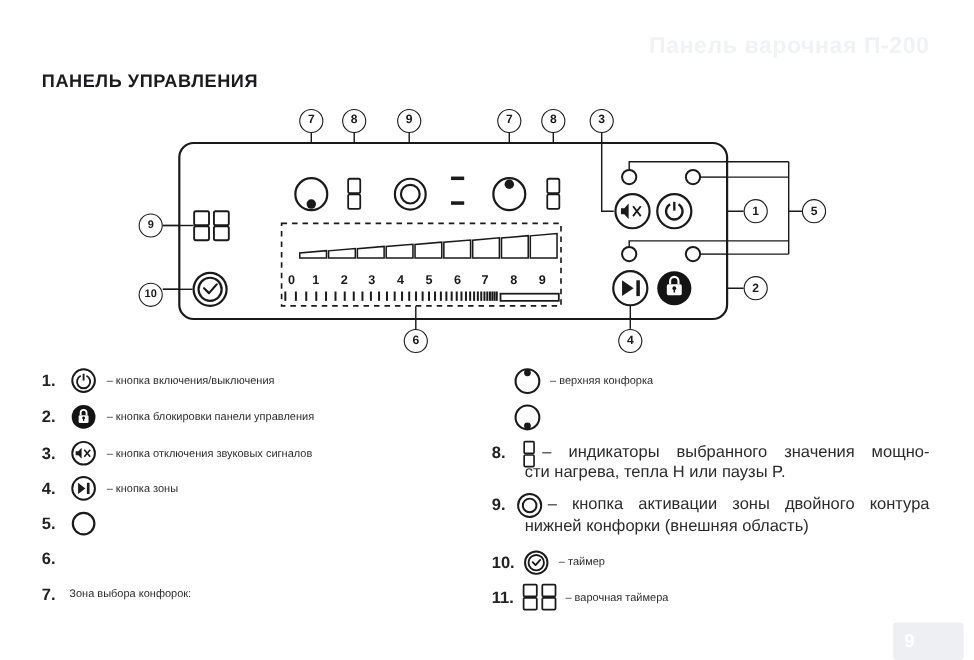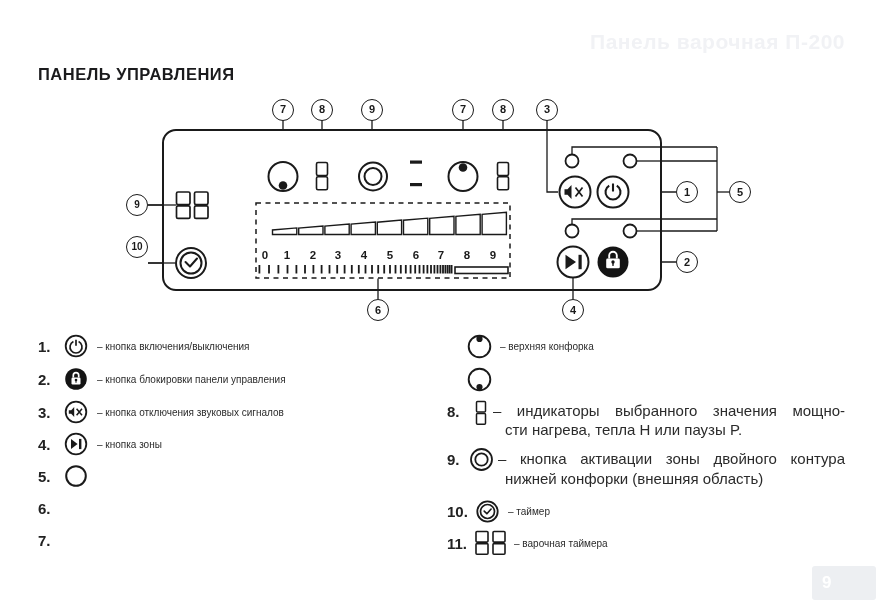--- a/index.html
+++ b/index.html
@@ -30,21 +30,21 @@
   .lrow{position:absolute;display:flex;align-items:center;height:28px;}
   .lnum{font-weight:700;color:#222;font-size:15px;flex:0 0 25px;}
   .lnum.wide{flex:0 0 27px;}
   .licon{flex:0 0 34px;display:flex;align-items:center;justify-content:flex-start;}
   .ltext{font-size:10px;color:#2b2b2b;white-space:nowrap;}
   .abs{position:absolute;}
   .jline{
     position:absolute;font-size:15px;color:#2b2b2b;
     text-align:justify;text-align-last:justify;
   }
-  .nline{position:absolute;font-size:15px;color:#2b2b2b;white-space:nowrap;margin-left:28px;}
+  .nline{position:absolute;font-size:15px;color:#2b2b2b;white-space:nowrap;}
   .page-badge{
     position:absolute;left:812px;top:566px;width:64px;height:34px;background:#edeff2;
     border-radius:3px;display:flex;align-items:center;padding-left:10px;
     font-size:17px;font-weight:700;color:#ffffff;
   }
   svg .ln{stroke:#1a1a1a;stroke-width:1.3;fill:none;}
   svg .th{stroke:#1a1a1a;stroke-width:2;fill:none;}
   svg .wh{fill:#ffffff;}
 </style>
 </head>
@@ -217,21 +217,21 @@
     <rect x="455" y="267" width="53" height="6.5" fill="#ffffff" stroke="#1a1a1a" stroke-width="1.6"></rect>
   </svg>
 
   <div class="callout" style="left:272px;top:98.5px">7</div>
   <div class="callout" style="left:311px;top:98.5px">8</div>
   <div class="callout" style="left:361px;top:98.5px">9</div>
   <div class="callout" style="left:452px;top:98.5px">7</div>
   <div class="callout" style="left:492px;top:98.5px">8</div>
   <div class="callout" style="left:536px;top:98.5px">3</div>
   <div class="callout" style="left:126px;top:194px;font-size:10px">9</div>
-  <div class="callout" style="left:126px;top:236px;font-size:10px">10</div>
+  <div class="callout" style="left:126px;top:257px;font-size:10px">10</div>
   <div class="callout" style="left:676px;top:181px">1</div>
   <div class="callout" style="left:729px;top:181px">5</div>
   <div class="callout" style="left:676px;top:251px">2</div>
   <div class="callout" style="left:562px;top:299px">4</div>
   <div class="callout" style="left:367px;top:299px">6</div>
 
   <span class="scale-num" style="left:265px">0</span>
   <span class="scale-num" style="left:287px">1</span>
   <span class="scale-num" style="left:313px">2</span>
   <span class="scale-num" style="left:338px">3</span>
@@ -295,20 +295,21 @@
     <svg width="26" height="26" viewBox="0 0 26 26">
         <circle cx="13" cy="13" r="9.8" fill="none" stroke="#1a1a1a" stroke-width="2"></circle>
       </svg>
   </span>
 </div>
 <div class="lrow" style="left:38px;top:494px">
   <span class="lnum">6.</span>
 </div>
 <div class="lrow" style="left:38px;top:526px">
   <span class="lnum">7.</span>
+  <span class="ltext">Зона выбора конфорок:</span>
 </div>
 
 <div class="lrow" style="left:466px;top:332px">
   <span class="licon">
     <svg width="27" height="27" viewBox="0 0 27 27">
         <circle cx="13.5" cy="13.5" r="10.8" fill="none" stroke="#1a1a1a" stroke-width="1.9"></circle>
         <circle cx="13.5" cy="5.9" r="3.1" fill="#1a1a1a"></circle>
       </svg>
   </span>
   <span class="ltext">– верхняя конфорка</span>

